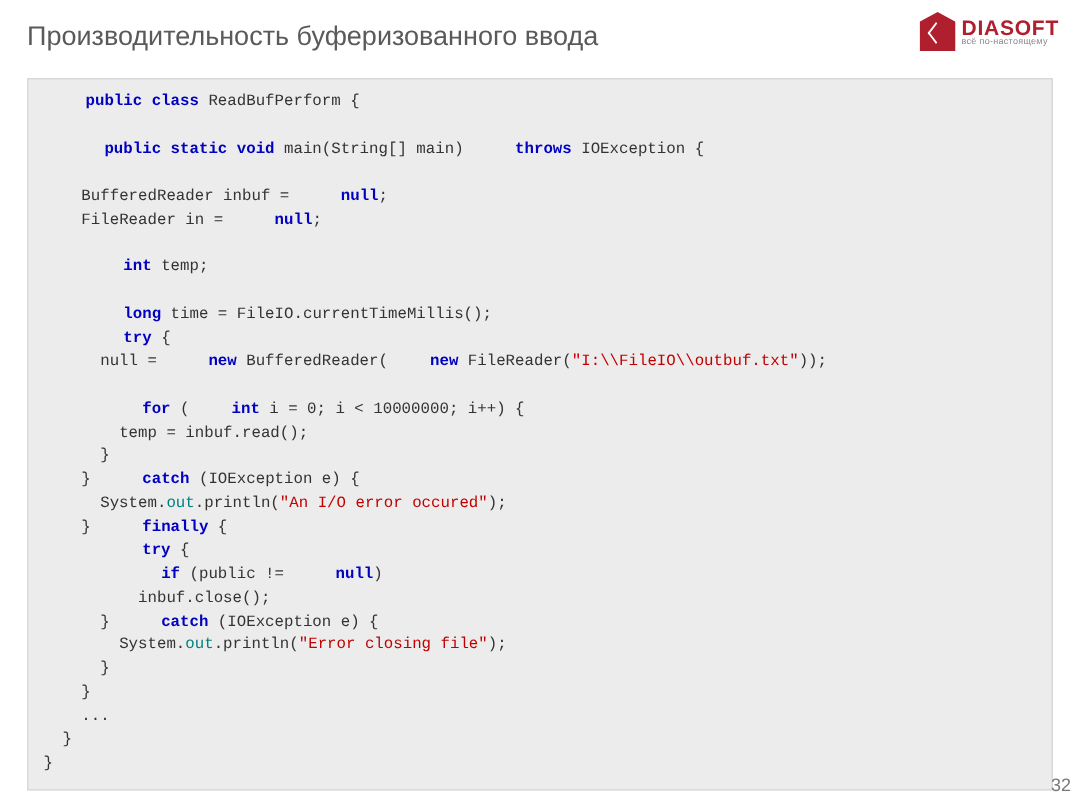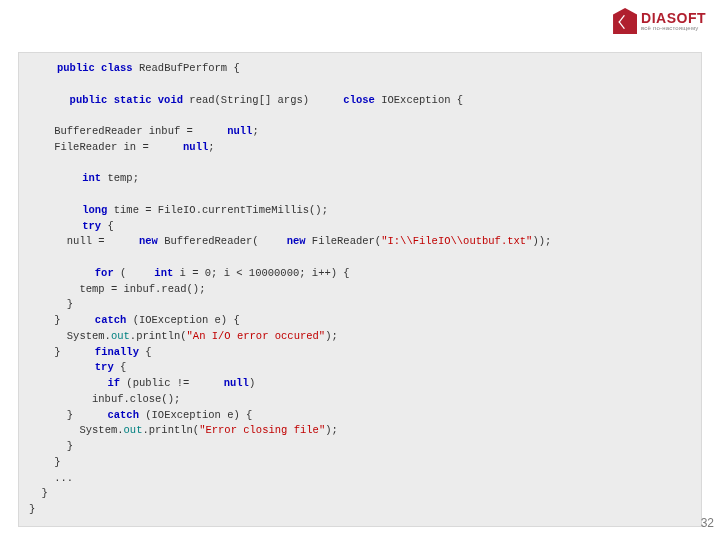--- a/index.html
+++ b/index.html
@@ -84,32 +84,33 @@
     right: 6px;
     bottom: 10px;
     font-size: 12px;
     color: #7a7a7a;
   }
 </style>
 </head>
 <body>
 
 <div class="header">
+  <div class="title">Производительность буферизованного ввода</div>
   <div class="logo-wrap">
     <div class="logo-badge"></div>
     <div class="logo-text">
       <span class="logo-main">DIASOFT</span>
       <span class="logo-sub">всё по-настоящему</span>
     </div>
   </div>
 </div>
 
 <div class="code-block"><span class="kw">public class</span><span> ReadBufPerform {</span>
 
-  <span class="kw">public static void</span><span> read(String[] args) </span><span class="kw">close</span><span> IOException {</span>
+  <span class="kw">public static void</span><span> main(String[] main) </span><span class="kw">throws</span><span> IOException {</span>
 
     <span>BufferedReader inbuf = </span><span class="kw">null</span><span>;</span>
     <span>FileReader in = </span><span class="kw">null</span><span>;</span>
 
     <span class="kw">int</span><span> temp;</span>
 
     <span class="kw">long</span><span> time = FileIO.currentTimeMillis();</span>
     <span class="kw">try</span><span> {</span>
       <span>null = </span><span class="kw">new</span><span> BufferedReader(</span><span class="kw">new</span><span> FileReader(</span><span class="str">"I:\\FileIO\\outbuf.txt"</span><span>));</span>
 

